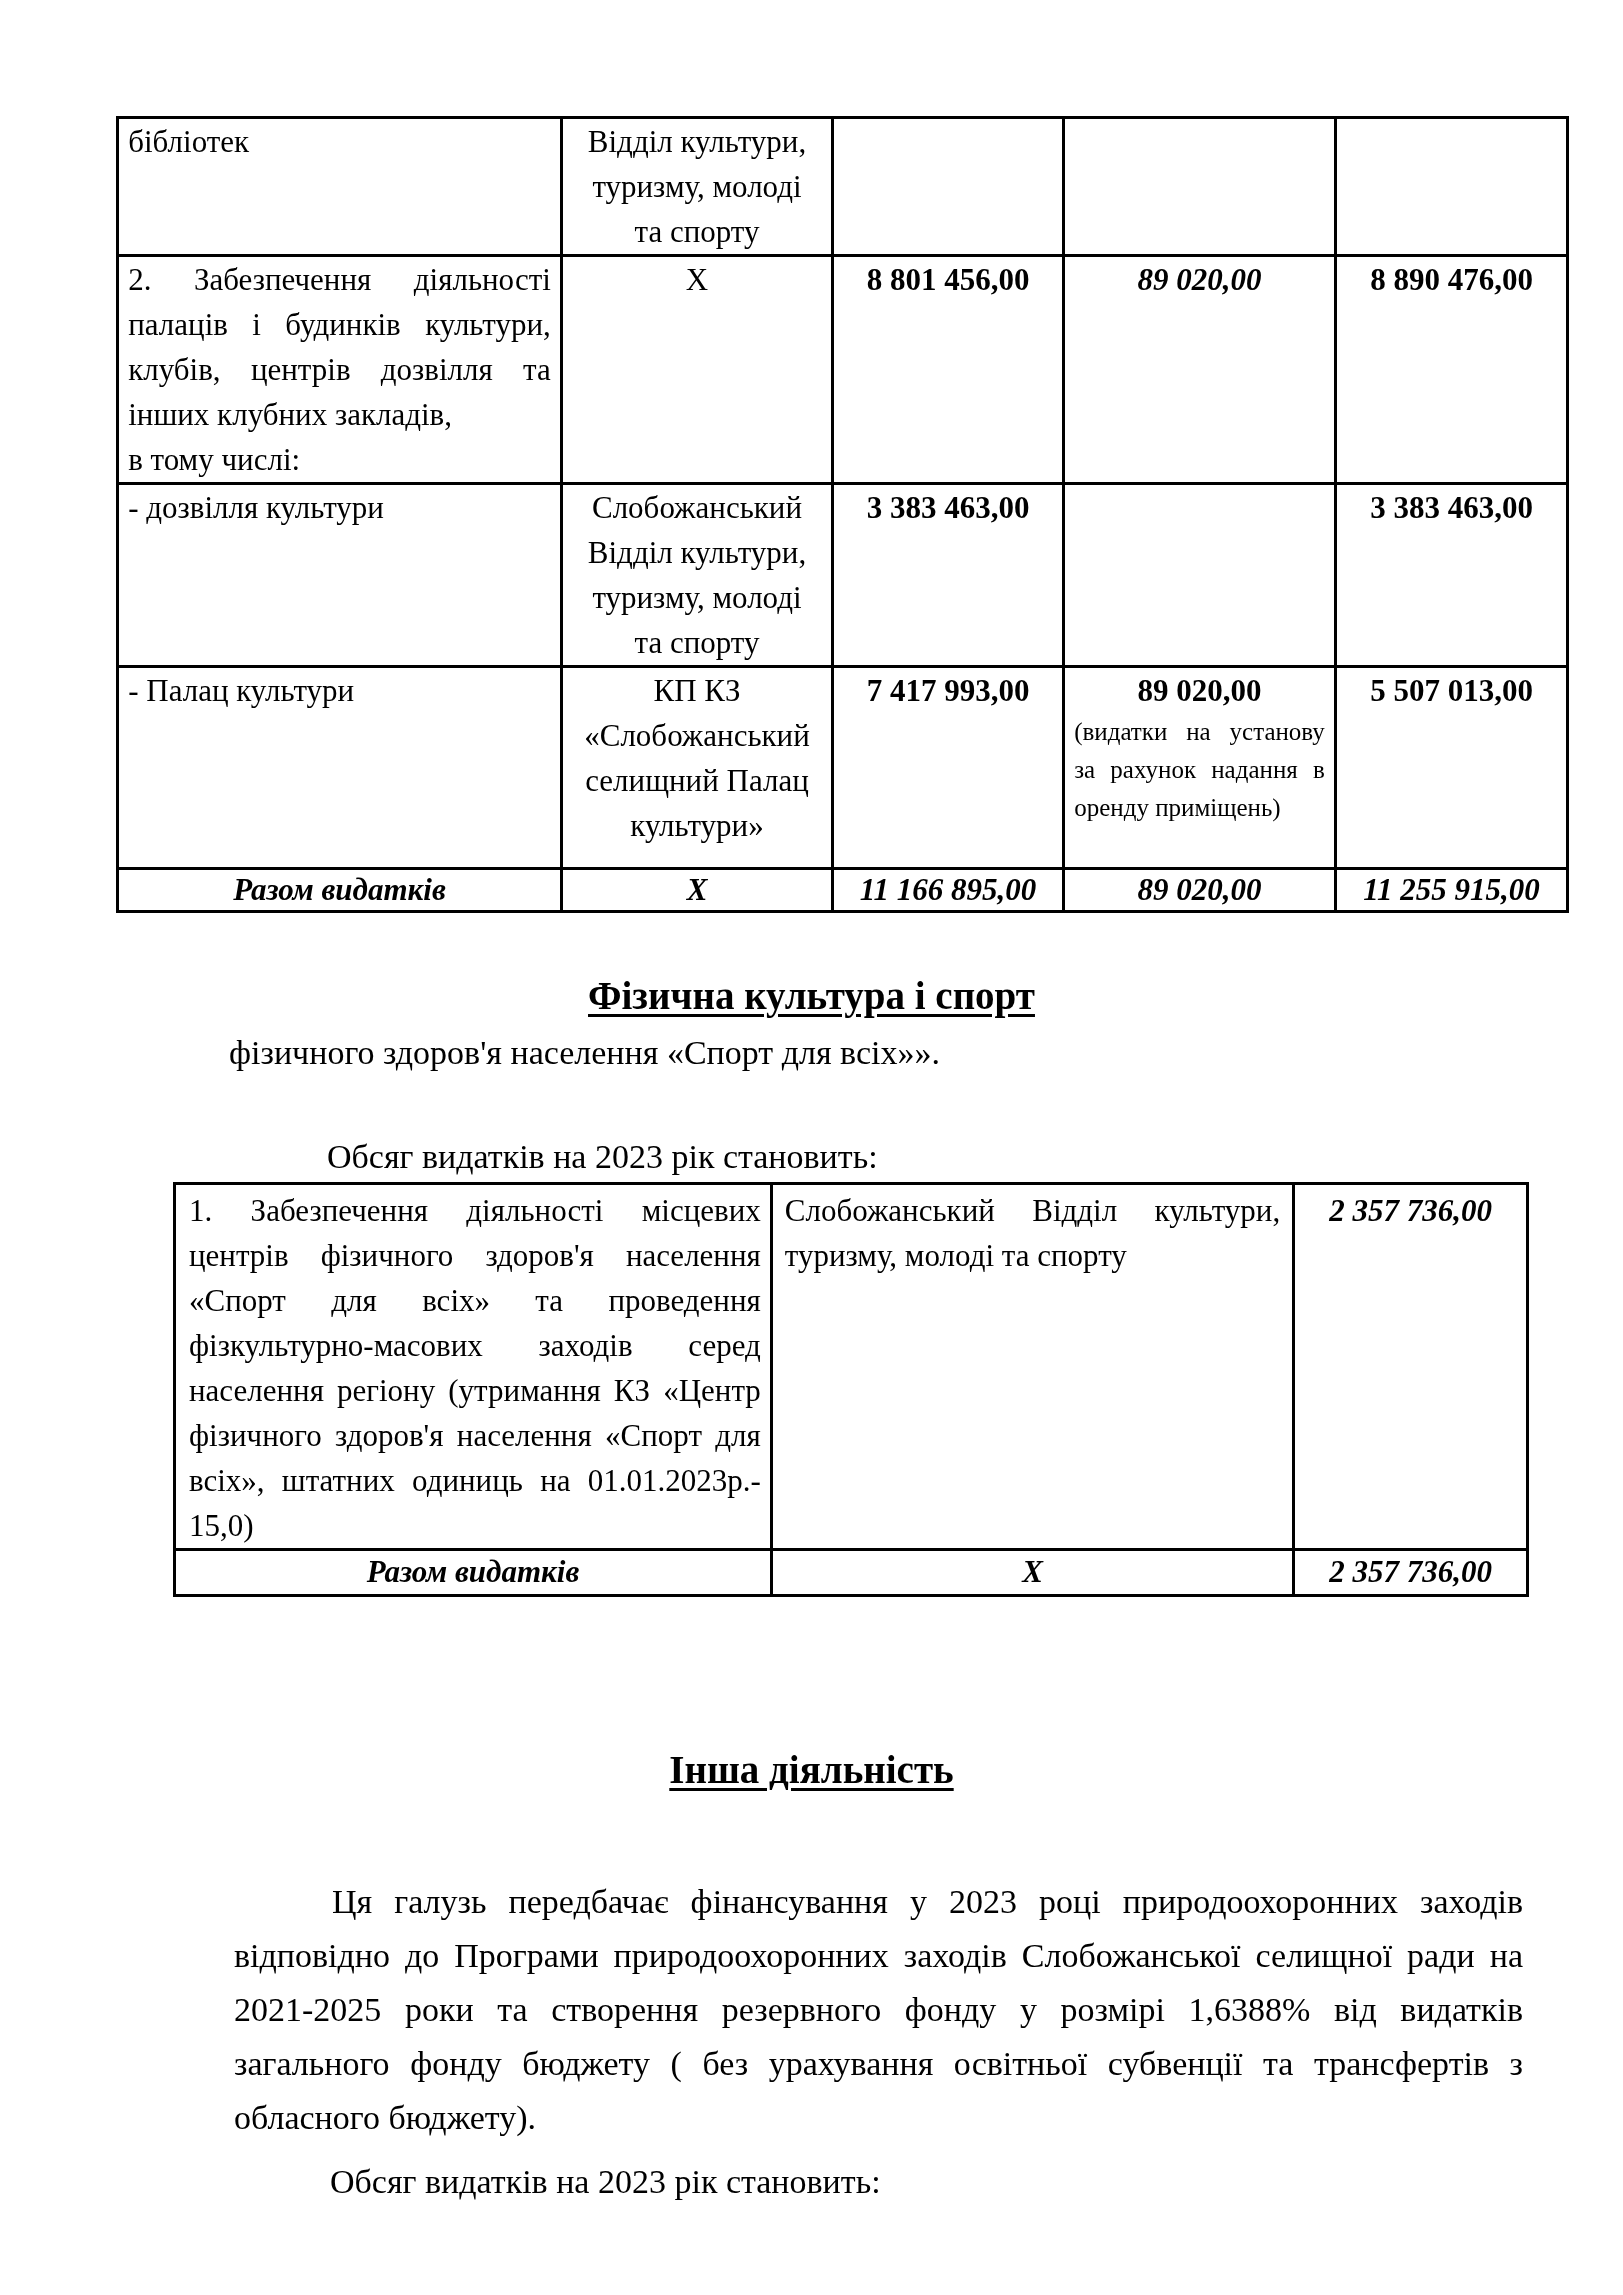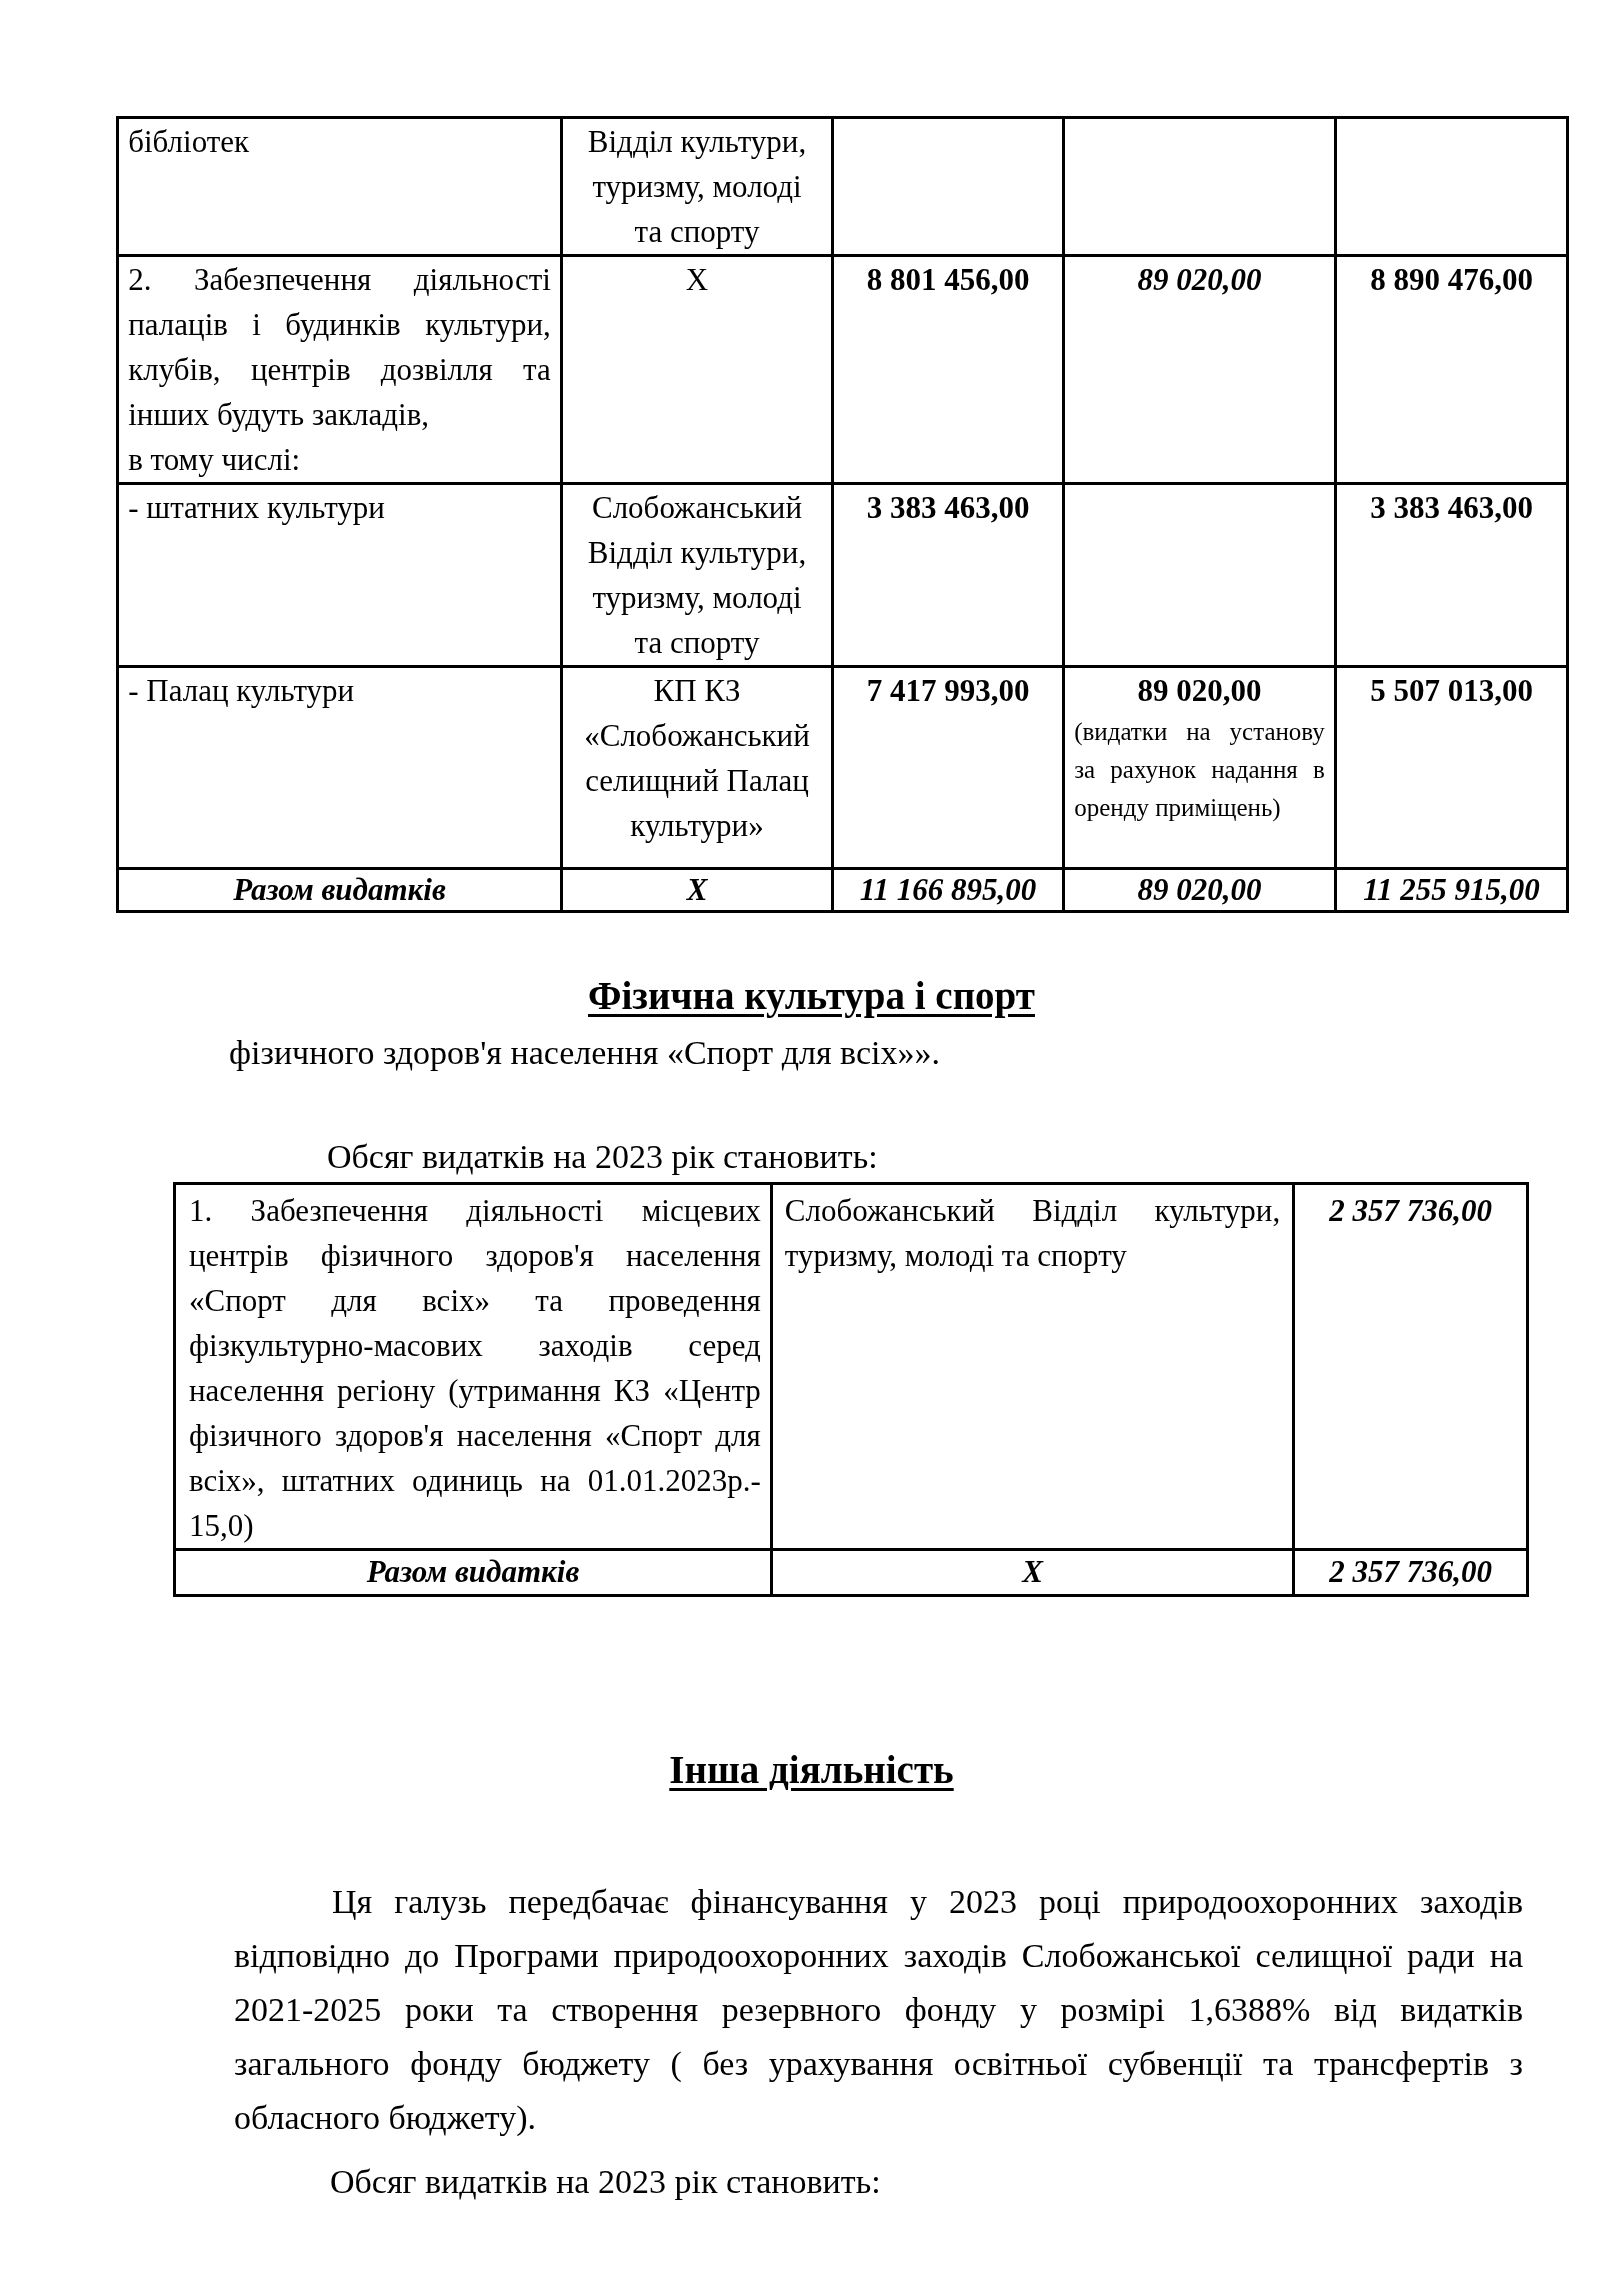--- a/index.html
+++ b/index.html
@@ -52,33 +52,33 @@
     </td>
     <td></td>
     <td></td>
     <td></td>
   </tr>
   <tr style="height:224px">
     <td>
       <div class="jl" style="text-align-last:justify">2. Забезпечення діяльності</div>
       <div class="jl" style="text-align-last:justify">палаців і будинків культури,</div>
       <div class="jl" style="text-align-last:justify">клубів, центрів дозвілля та</div>
-      <div>інших будуть закладів,</div>
+      <div>інших клубних закладів,</div>
       <div>в тому числі:</div>
     </td>
     <td class="c">
       <div>Х</div>
     </td>
     <td class="c b">8 801 456,00</td>
     <td class="c b i">89 020,00</td>
     <td class="c b">8 890 476,00</td>
   </tr>
   <tr style="height:181px">
     <td>
-      <div>- штатних культури</div>
+      <div>- дозвілля культури</div>
     </td>
     <td class="c">
       <div>Слобожанський</div>
       <div>Відділ культури,</div>
       <div>туризму, молоді</div>
       <div>та спорту</div>
     </td>
     <td class="c b">3 383 463,00</td>
     <td class="c b"></td>
     <td class="c b">3 383 463,00</td>

